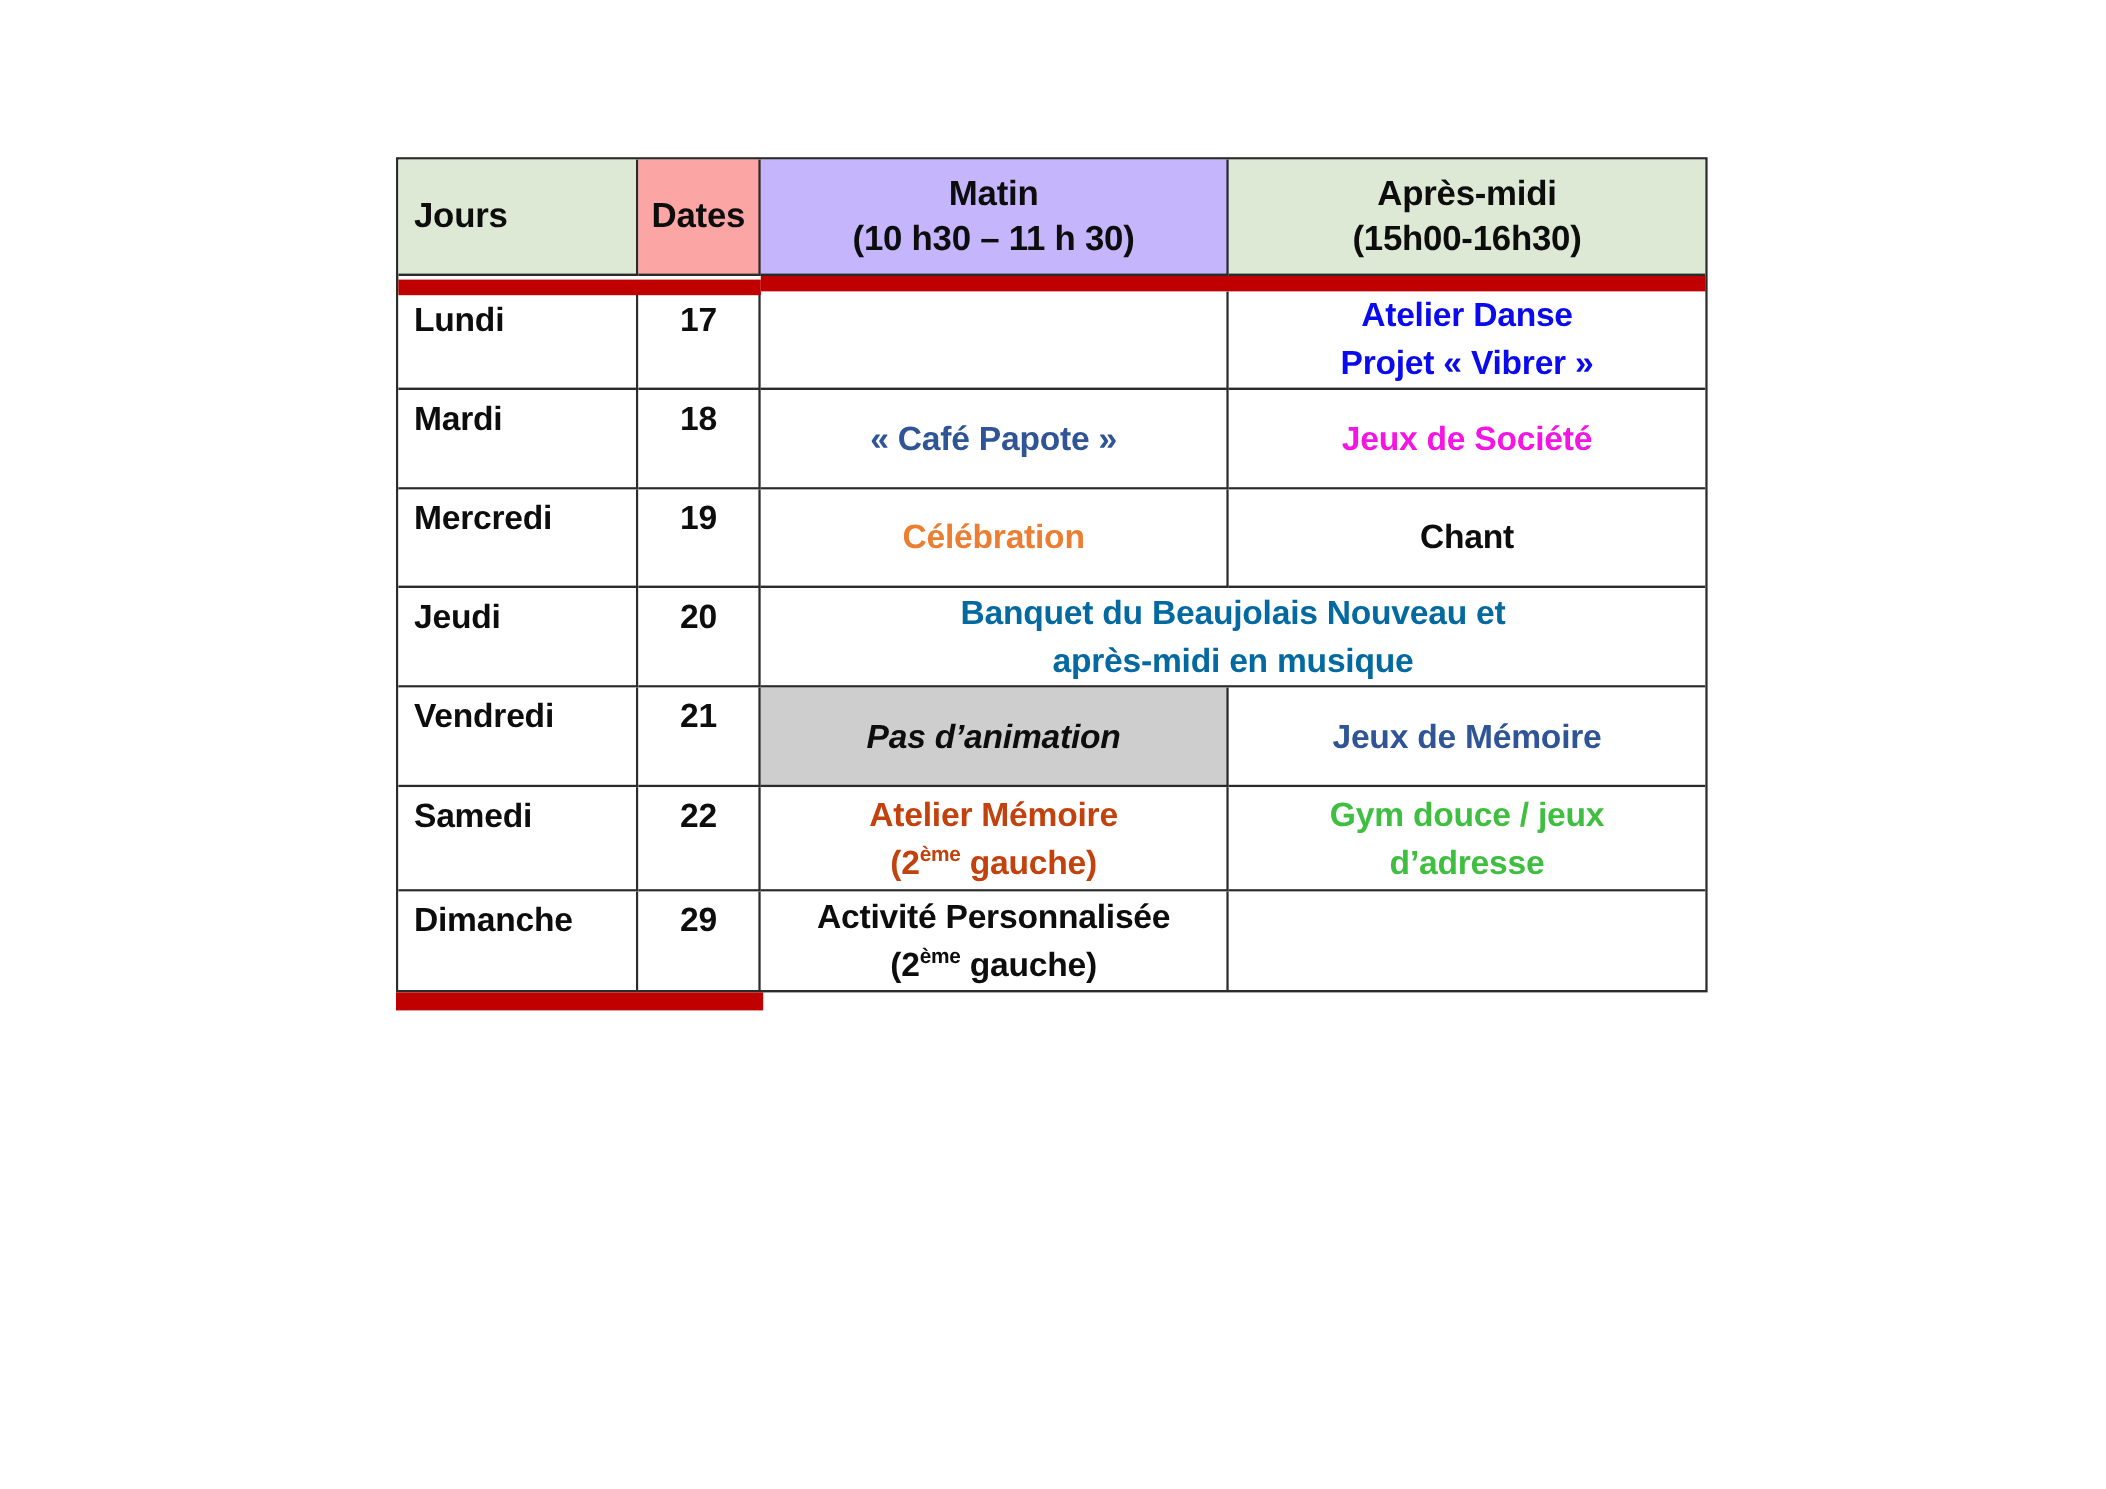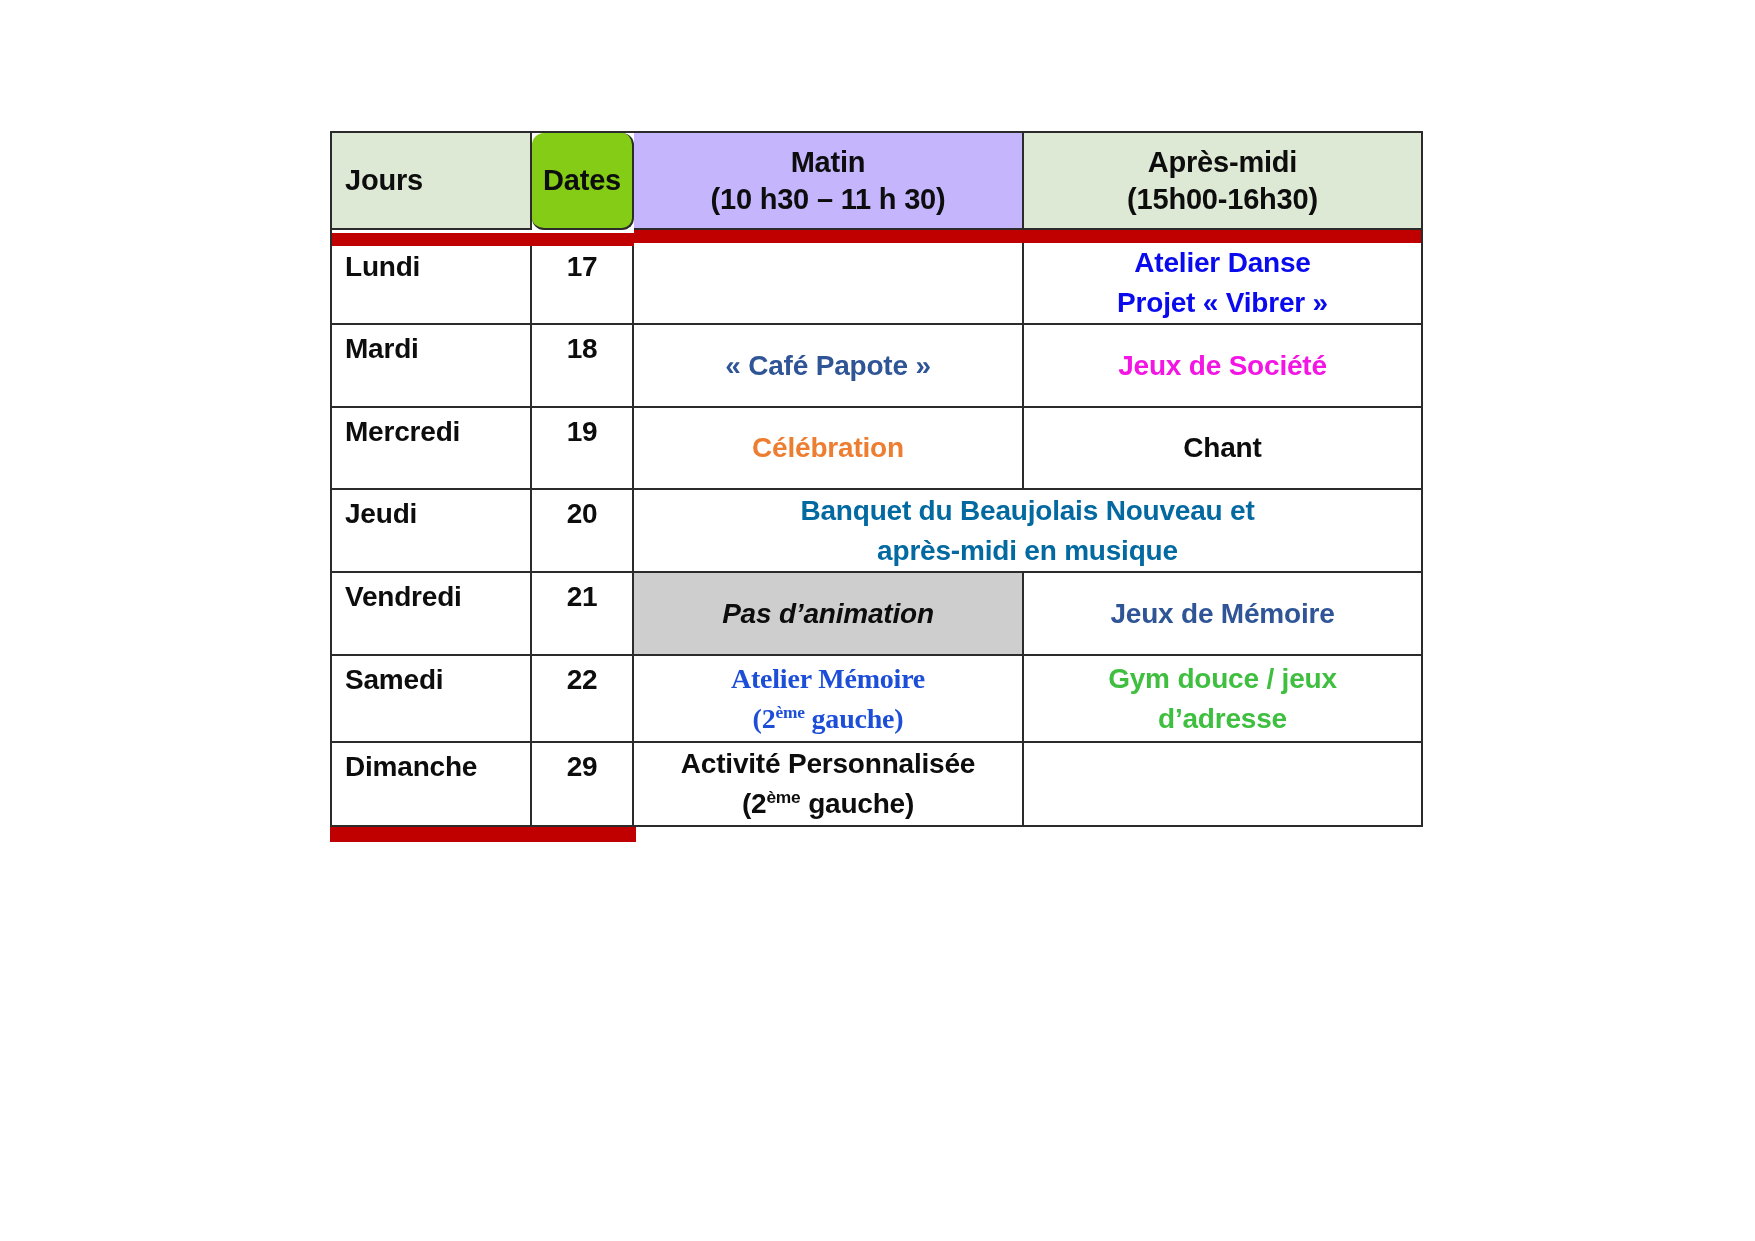--- a/index.html
+++ b/index.html
@@ -81,21 +81,21 @@
 </head>
 <body>
 
 <div class="page" style="background-color: rgb(255, 255, 255);">
   <div class="tbl-wrap">
     <div class="tbl">
 
       <div class="cell th left br bb" style="background-color: rgb(221, 233, 212);">
         <span>Jours</span>
       </div>
-      <div class="cell th center br bb" style="background-color: #84cc16; border-radius: 12px;">
+      <div class="cell th center br bb" style="background-color: #fca5a5;">
         <span>Dates</span>
       </div>
       <div class="cell th center br bb" style="background-color: #c4b5fd;">
         <span>Matin</span>
         <span>(10 h30 – 11 h 30)</span>
       </div>
       <div class="cell th center bb" style="background-color: rgb(221, 233, 212);">
         <span>Après-midi</span>
         <span>(15h00-16h30)</span>
       </div>
@@ -140,21 +140,21 @@
       <div class="cell date br bb">21</div>
       <div class="cell act br bb italic" style="background-color: rgb(206, 206, 206);">
         <span>Pas d’animation</span>
       </div>
       <div class="cell act bb" style="color: rgb(47, 85, 151); text-align: center;">
         <span>Jeux de Mémoire</span>
       </div>
 
       <div class="cell day br bb">Samedi</div>
       <div class="cell date br bb">22</div>
-      <div class="cell act br bb" style="color: #1d4ed8; font-family: Liberation Serif, serif;">
+      <div class="cell act br bb" style="color: #c2410c;">
         <span>Atelier Mémoire</span>
         <span>
           <span>(2</span><sup>ème</sup><span> gauche)</span>
         </span>
       </div>
       <div class="cell act bb" style="color: rgb(63, 191, 63);">
         <span>Gym douce / jeux</span>
         <span>d’adresse</span>
       </div>
 

